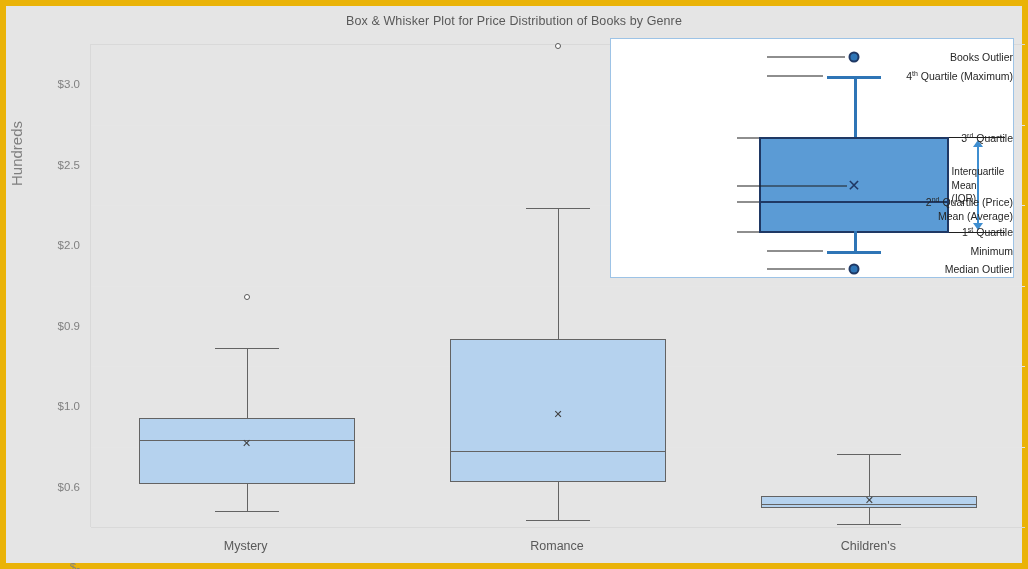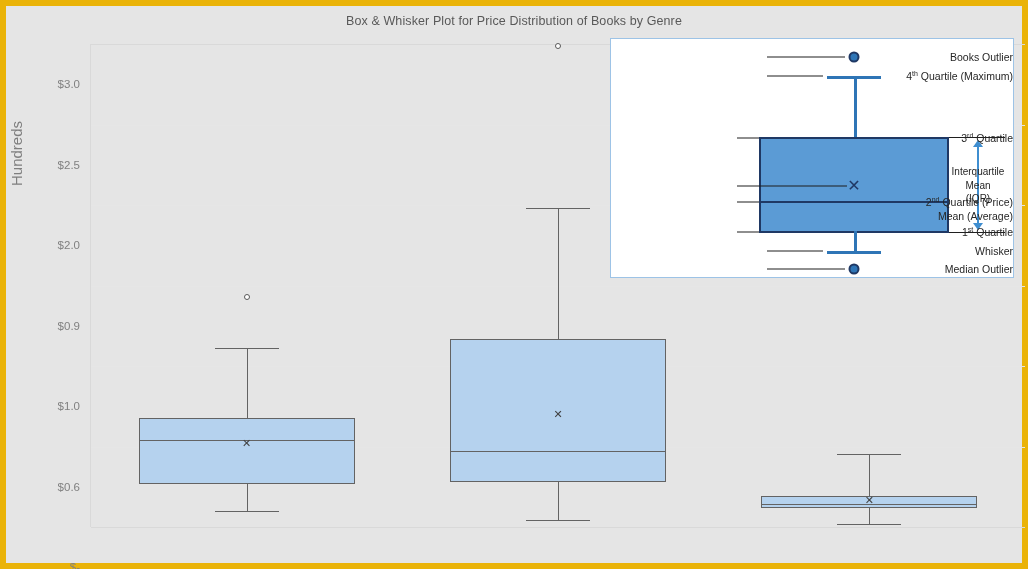--- a/index.html
+++ b/index.html
@@ -179,21 +179,21 @@
     position:absolute;
     width:0;height:0;
     border-left:5px solid transparent;
     border-right:5px solid transparent;
     transform:translateX(-50%);
   }
   .iqr-head.up{border-bottom:7px solid #3f8ed0;}
   .iqr-head.down{border-top:7px solid #3f8ed0;}
   #iqr-caption{
     position:absolute;
-    text-align:center;
+    text-align:left;
     font-size:10px;color:#262626;
     line-height:1.35;
     transform:translate(-50%,-50%);
     white-space:nowrap;
   }
 </style>
 </head>
 <body>
 
 <div id="frame">
@@ -238,20 +238,25 @@
       <div class="outlier" style="left: 467px; top: 1.61px;"></div>
       <div class="whisker-v" style="left: 778.333px; top: 409.745px; height: 41.86px;"></div>
       <div class="whisker-cap" style="left: 746.333px; top: 409.745px; width: 64px;"></div>
       <div class="whisker-v" style="left: 778.333px; top: 464.485px; height: 15.295px;"></div>
       <div class="whisker-cap" style="left: 746.333px; top: 479.78px; width: 64px;"></div>
       <div class="box" style="left: 670.333px; top: 451.605px; width: 216px; height: 12.88px;"></div>
       <div class="median-line" style="left: 670.333px; top: 459.655px; width: 216px;"></div>
       <div class="mean-x" style="left: 778.333px; top: 456.435px;">✕</div>
     </div>
 
+  <div id="xlabels">
+      <div class="xtick" style="left: 155.667px;">Mystery</div>
+      <div class="xtick" style="left: 467px;">Romance</div>
+      <div class="xtick" style="left: 778.333px;">Children's</div>
+    </div>
 
   <div id="legend">
 
     <div class="lg-wh-cap" style="left:216px;top:37px;width:54px;"></div>
     <div class="lg-wh-v" style="left:243px;top:37px;height:63px;"></div>
 
     <div class="lg-box" style="left:148px;top:98px;width:190px;height:96px;"></div>
     <div class="lg-median" style="left:148px;top:162px;width:190px;"></div>
 
     <div class="lg-wh-v" style="left:243px;top:192px;height:22px;"></div>
@@ -284,20 +289,20 @@
 
     <div class="lg-label" style="top:147px;width:140px;margin-top:30px;"><span>Mean (Average)</span></div>
     <div class="lead" style="left:126px;top:147px;width:110px;"></div>
 
     <div class="lg-label" style="top:163px;width:140px;"><span>2</span><sup>nd</sup><span> Quartile (Price)</span></div>
     <div class="lead" style="left:126px;top:163px;width:22px;"></div>
 
     <div class="lg-label" style="top:193px;width:140px;"><span>1</span><sup>st</sup><span> Quartile</span></div>
     <div class="lead" style="left:126px;top:193px;width:22px;"></div>
 
-    <div class="lg-label" style="top:212px;width:152px;"><span>Whisker</span></div>
+    <div class="lg-label" style="top:212px;width:152px;"><span>Minimum</span></div>
     <div class="lead" style="left:156px;top:212px;width:56px;"></div>
 
     <div class="lg-label" style="top:230px;width:152px;"><span>Median Outlier</span></div>
     <div class="lead" style="left:156px;top:230px;width:78px;"></div>
   </div>
 
 </div>
 
 </body></html>

